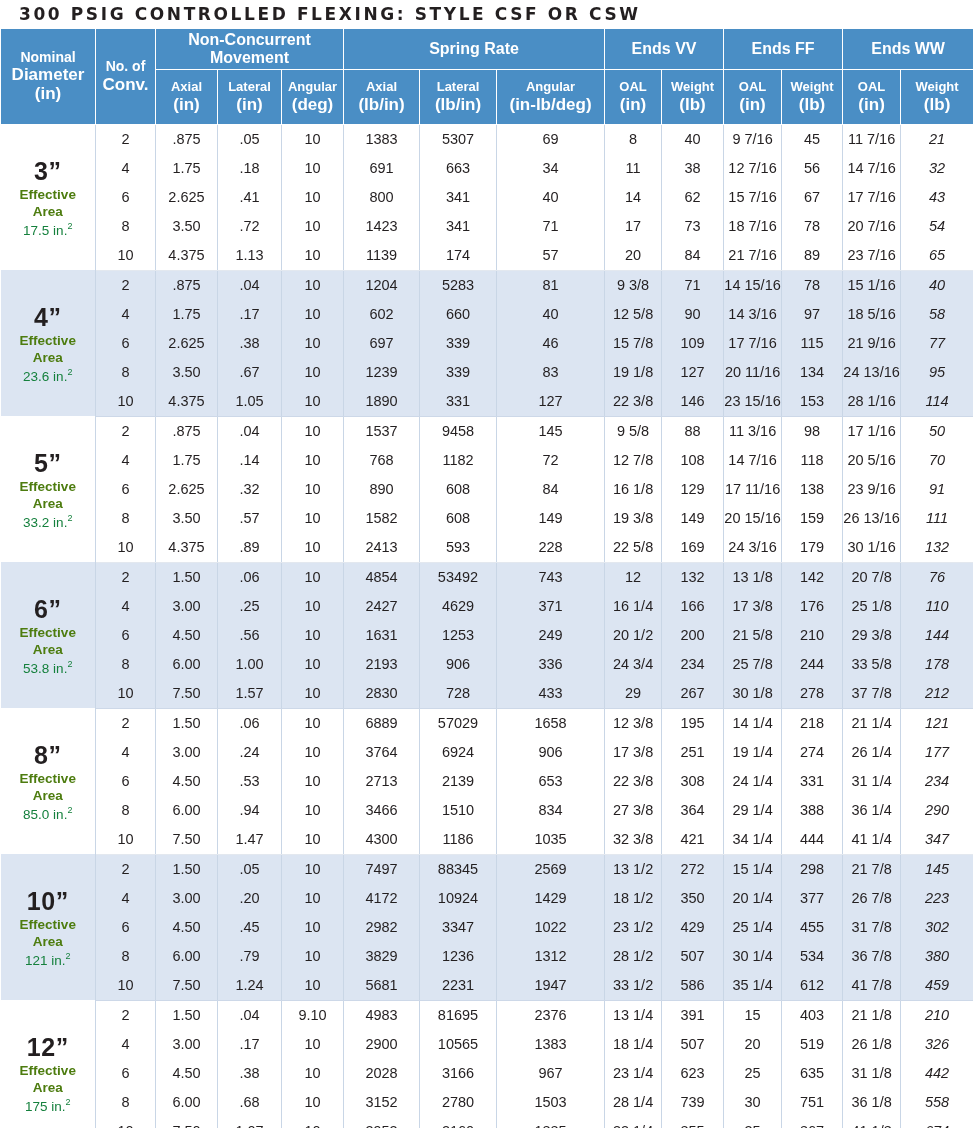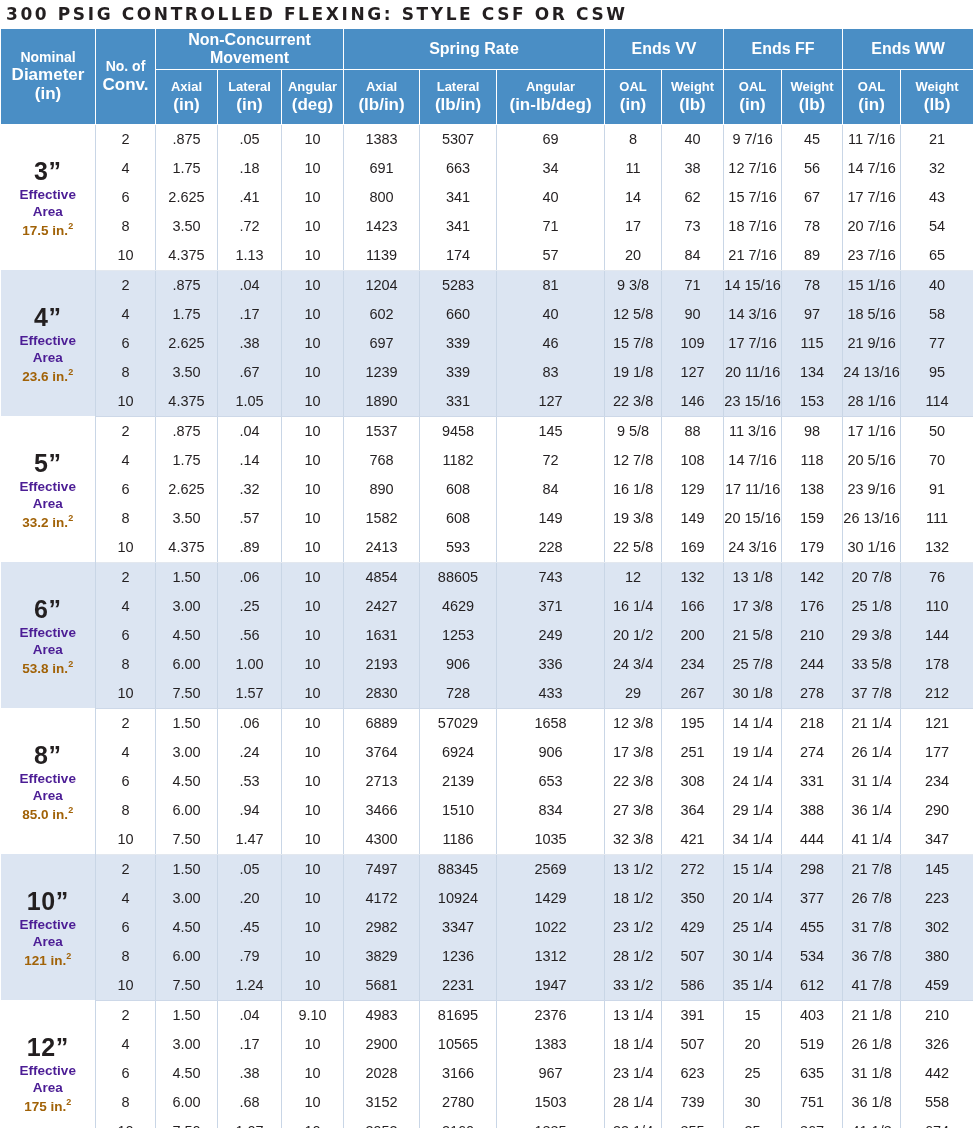--- a/index.html
+++ b/index.html
@@ -18,21 +18,21 @@
     width: 973px;
     height: 1128px;
     background: #ffffff;
   }
 
   
   .title-bar {
     height: 28px;
     display: flex;
     align-items: center;
-    padding-left: 6px;
+    padding-left: 19px;
     box-sizing: border-box;
     background: #ffffff;
   }
   .title-text {
     font-family: "DejaVu Sans", sans-serif;
     font-size: 17px;
     font-weight: bold;
     letter-spacing: 2.6px;
     color: #231f20;
     white-space: nowrap;
@@ -81,20 +81,21 @@
     vertical-align: middle;
     font-size: 14.5px;
     color: #231f20;
     border-right: 1px solid #c9d6e6;
     padding: 0;
     height: 29px;
     white-space: nowrap;
   }
   tbody td.last {
     border-right: none;
+    font-style: italic;
   }
 
   
   td.glabel {
     border-right: 1px solid #c9d6e6;
     text-align: center;
     vertical-align: middle;
     padding: 2px 3px;
     line-height: 1.22;
   }
@@ -102,28 +103,28 @@
     font-size: 25px;
     font-weight: bold;
     color: #231f20;
     letter-spacing: 0.5px;
     display: block;
     margin-bottom: 1px;
   }
   .gl-eff {
     font-size: 13.5px;
     font-weight: bold;
-    color: #4c1d95;
+    color: #4d7c0f;
     display: block;
     line-height: 1.25;
   }
   .gl-area {
     font-size: 13.5px;
-    font-weight: bold;
-    color: #a16207;
+    font-weight: normal;
+    color: #15803d;
     display: block;
     line-height: 1.25;
   }
   .gl-area sup {
     font-size: 9px;
     vertical-align: super;
   }
 
   
   tr.shaded td { background: #dce5f2; }
@@ -432,21 +433,21 @@
             <span class="gl-size">6”</span>
             <span class="gl-eff">Effective</span>
             <span class="gl-eff">Area</span>
             <span class="gl-area">53.8 in.<sup>2</sup></span>
           </td>
           <td>2</td>
           <td>1.50</td>
           <td>.06</td>
           <td>10</td>
           <td>4854</td>
-          <td>88605</td>
+          <td>53492</td>
           <td>743</td>
           <td>12</td>
           <td>132</td>
           <td>13 1/8</td>
           <td>142</td>
           <td>20 7/8</td>
           <td class="last">76</td>
         </tr>
         <tr class="shaded">
           <td>4</td>

